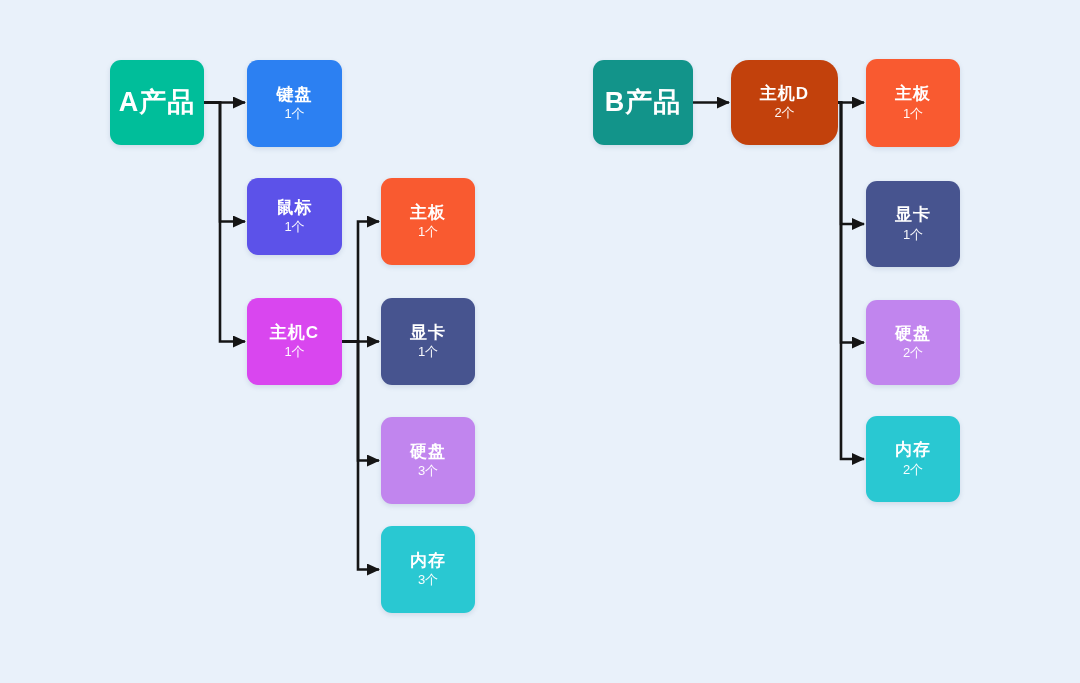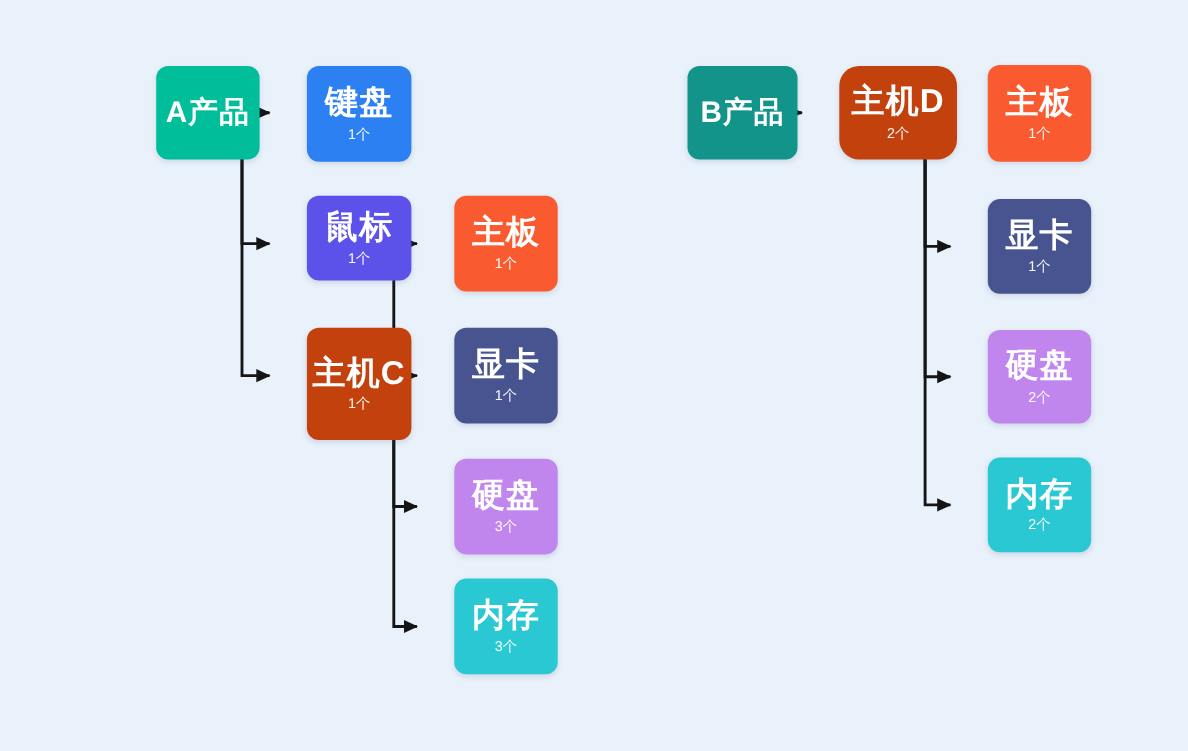--- a/index.html
+++ b/index.html
@@ -32,24 +32,23 @@
     z-index: 2;
     border-radius: 11px;
     display: flex;
     flex-direction: column;
     align-items: center;
     justify-content: center;
     color: #ffffff;
     box-shadow: 0 2px 5px rgba(60, 90, 130, 0.15);
     box-sizing: border-box;
     text-align: center;
-    margin-left: 32px;
   }
   .node .label {
-    font-size: 30px;
+    font-size: 17px;
     font-weight: 600;
     line-height: 1.15;
     letter-spacing: 1px;
     white-space: nowrap;
   }
   .node .count {
     font-size: 13px;
     font-weight: 400;
     line-height: 1.25;
     margin-top: 2px;
@@ -89,21 +88,21 @@
         <div class="label">A产品</div>
       </div>
       <div class="node" style="left: 247px; top: 60px; width: 95px; height: 87px; background: rgb(44, 128, 242);">
         <div class="label">键盘</div>
         <div class="count">1个</div>
       </div>
       <div class="node" style="left: 247px; top: 178px; width: 95px; height: 77px; background: rgb(92, 82, 233);">
         <div class="label">鼠标</div>
         <div class="count">1个</div>
       </div>
-      <div class="node" style="left: 247px; top: 298px; width: 95px; height: 102px; background: #c2410c;">
+      <div class="node" style="left: 247px; top: 298px; width: 95px; height: 87px; background: #d946ef;">
         <div class="label">主机C</div>
         <div class="count">1个</div>
       </div>
       <div class="node" style="left: 381px; top: 178px; width: 94px; height: 87px; background: rgb(249, 90, 48);">
         <div class="label">主板</div>
         <div class="count">1个</div>
       </div>
       <div class="node" style="left: 381px; top: 298px; width: 94px; height: 87px; background: rgb(71, 84, 143);">
         <div class="label">显卡</div>
         <div class="count">1个</div>

